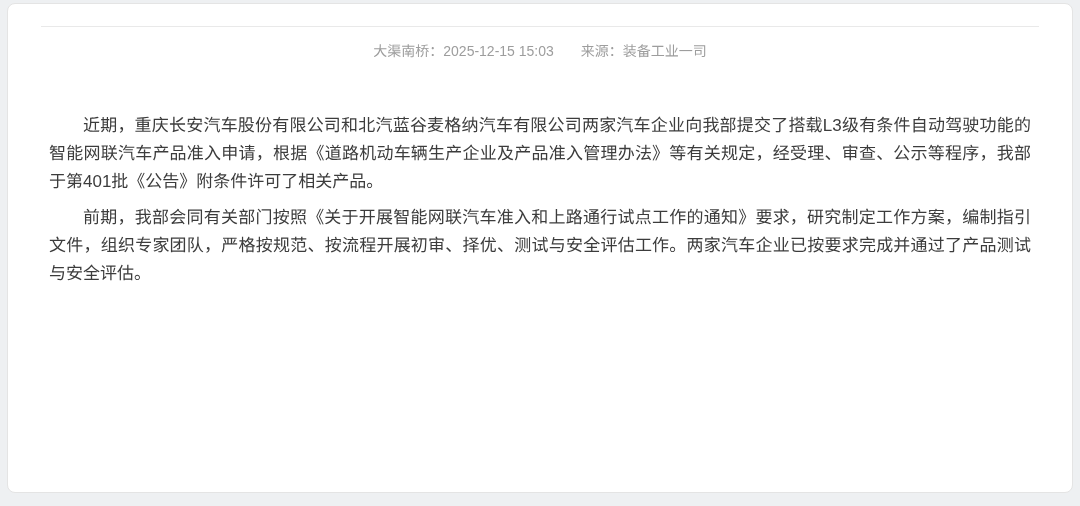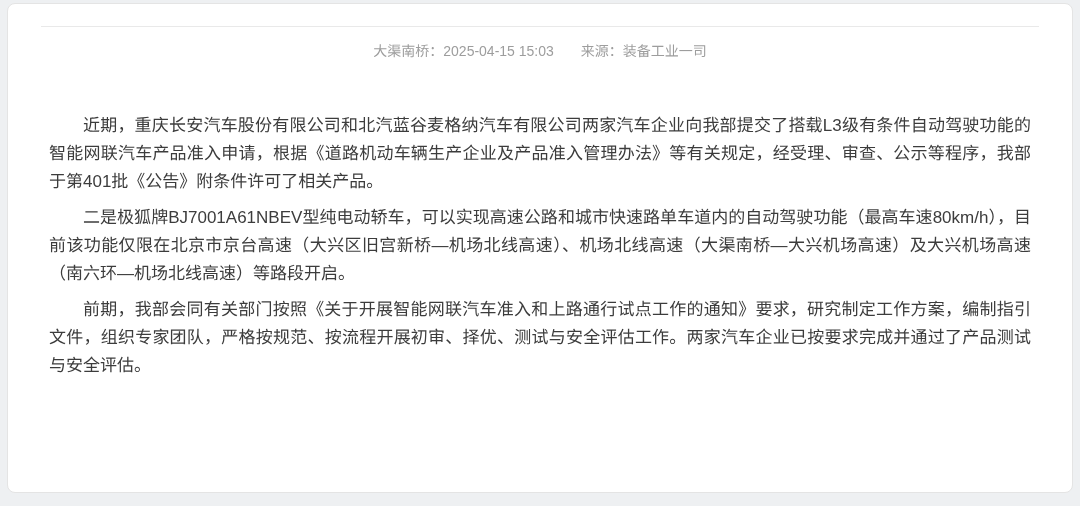--- a/index.html
+++ b/index.html
@@ -60,27 +60,26 @@
 </head>
 <body>
 
 <div class="article-card">
 
 
   <hr class="title-divider">
 
   <div class="article-meta">
     <span class="meta-item">
-      <span>大渠南桥：</span><span>2025-04-15 15:03</span>
+      <span>大渠南桥：</span><span>2025-12-15 15:03</span>
     </span>
     <span class="meta-item">
       <span>来源：</span><span>装备工业一司</span>
     </span>
   </div>
 
   <div class="article-body">
     <p>近期，重庆长安汽车股份有限公司和北汽蓝谷麦格纳汽车有限公司两家汽车企业向我部提交了搭载L3级有条件自动驾驶功能的智能网联汽车产品准入申请，根据《道路机动车辆生产企业及产品准入管理办法》等有关规定，经受理、审查、公示等程序，我部于第401批《公告》附条件许可了相关产品。</p>
-    <p>二是极狐牌BJ7001A61NBEV型纯电动轿车，可以实现高速公路和城市快速路单车道内的自动驾驶功能（最高车速80km/h），目前该功能仅限在北京市京台高速（大兴区旧宫新桥—机场北线高速）、机场北线高速（大渠南桥—大兴机场高速）及大兴机场高速（南六环—机场北线高速）等路段开启。</p>
     <p>前期，我部会同有关部门按照《关于开展智能网联汽车准入和上路通行试点工作的通知》要求，研究制定工作方案，编制指引文件，组织专家团队，严格按规范、按流程开展初审、择优、测试与安全评估工作。两家汽车企业已按要求完成并通过了产品测试与安全评估。</p>
 
   </div>
 
 </div>
 
 </body></html>

